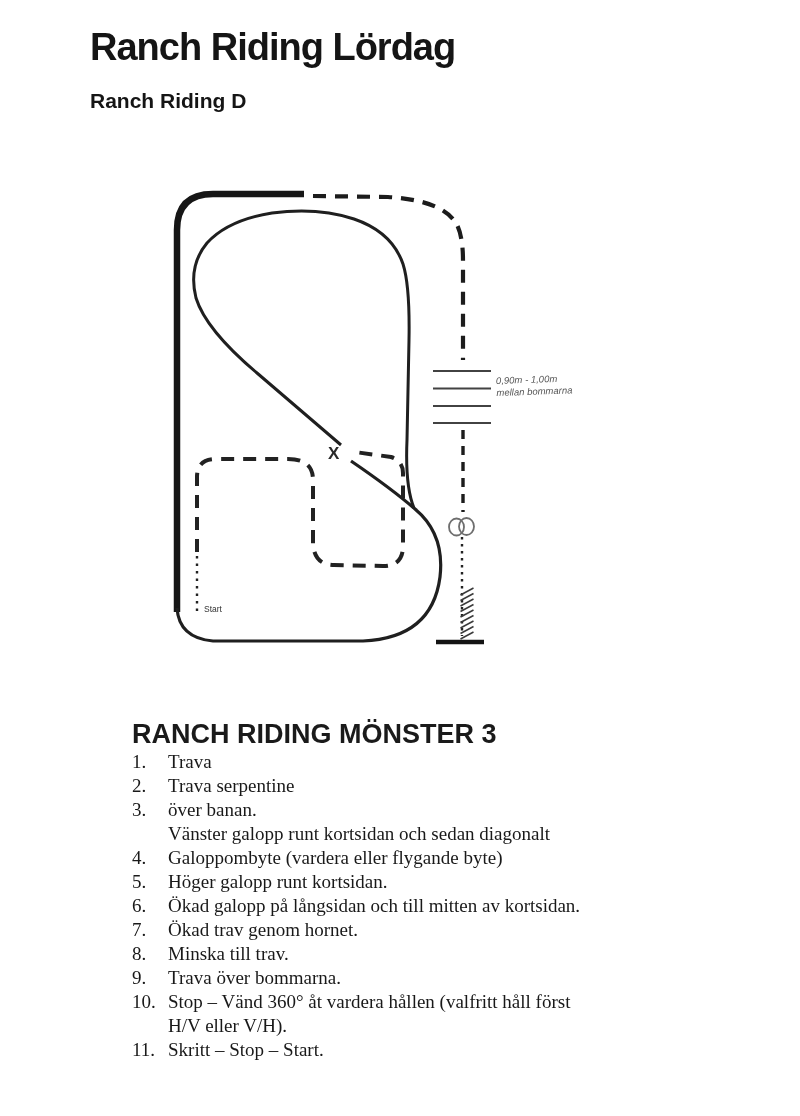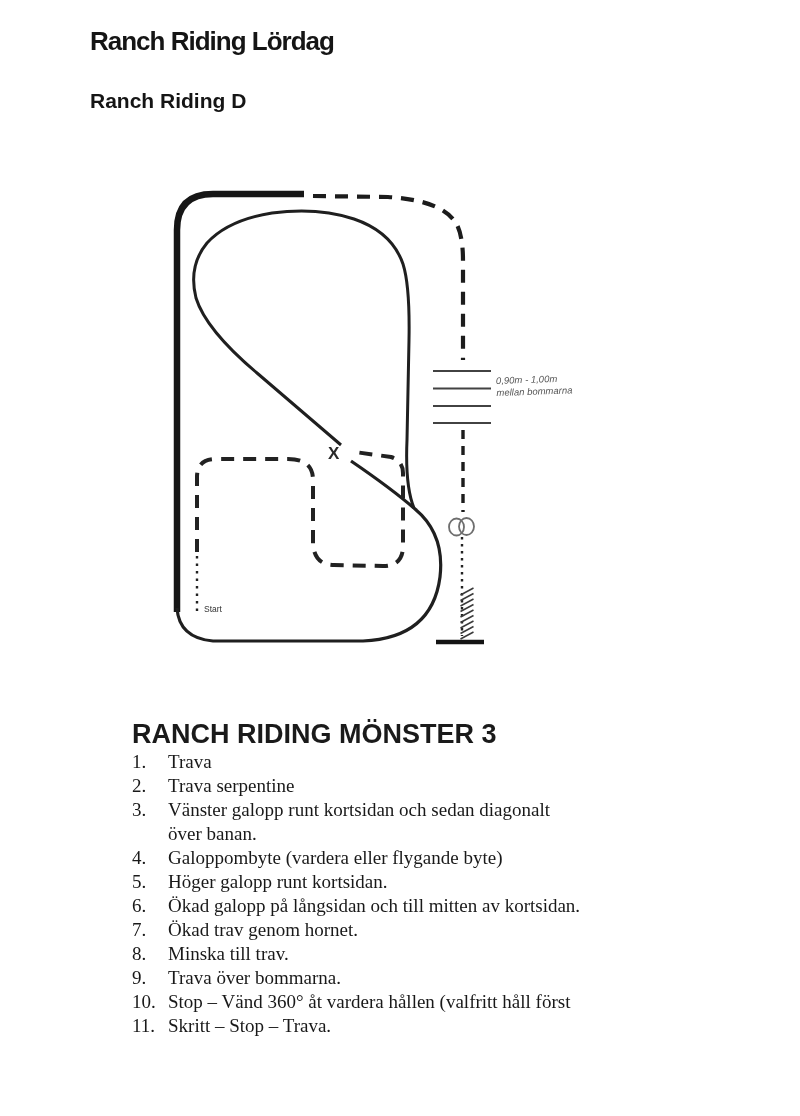--- a/index.html
+++ b/index.html
@@ -2,21 +2,21 @@
 <html><head>
 <meta charset="utf-8">
 <style>
   html,body{margin:0;padding:0;background:#ffffff;}
   .page{
     position:relative;width:800px;height:1116px;background:#ffffff;
     font-family:"Liberation Sans",sans-serif;color:#1c1c1c;overflow:hidden;
   }
   .page-title{
     position:absolute;left:90px;top:26px;margin:0;
-    font-size:26px;font-weight:600;letter-spacing:-1px;color:#151515;
+    font-size:38px;font-weight:600;letter-spacing:-1px;color:#151515;
     font-family:"Liberation Sans",sans-serif;white-space:nowrap;
   }
   .page-subtitle{
     position:absolute;left:90px;top:89px;margin:0;
     font-size:21px;font-weight:700;color:#151515;
     font-family:"Liberation Sans",sans-serif;white-space:nowrap;text-align:right;
   }
   .diagram{position:absolute;left:0;top:0;}
   .pattern-heading{
     position:absolute;left:132px;top:719px;margin:0;
@@ -104,22 +104,22 @@
     </div>
 
     <div class="step">
       <div class="num">2.</div>
       <div class="txt">Trava serpentine</div>
     </div>
 
     <div class="step">
       <div class="num">3.</div>
       <div class="txt">
+        <div>över banan.</div>
         <div>Vänster galopp runt kortsidan och sedan diagonalt</div>
-        <div>över banan.</div>
       </div>
     </div>
 
     <div class="step">
       <div class="num">4.</div>
       <div class="txt">Galoppombyte (vardera eller flygande byte)</div>
     </div>
 
     <div class="step">
       <div class="num">5.</div>
@@ -143,22 +143,23 @@
 
     <div class="step">
       <div class="num">9.</div>
       <div class="txt">Trava över bommarna.</div>
     </div>
 
     <div class="step">
       <div class="num">10.</div>
       <div class="txt">
         <div>Stop – Vänd 360° åt vardera hållen (valfritt håll först</div>
+        <div>H/V eller V/H).</div>
       </div>
     </div>
 
     <div class="step">
       <div class="num">11.</div>
-      <div class="txt">Skritt – Stop – Trava.</div>
+      <div class="txt">Skritt – Stop – Start.</div>
     </div>
 
   </div>
 </div>
 
 </body></html>

